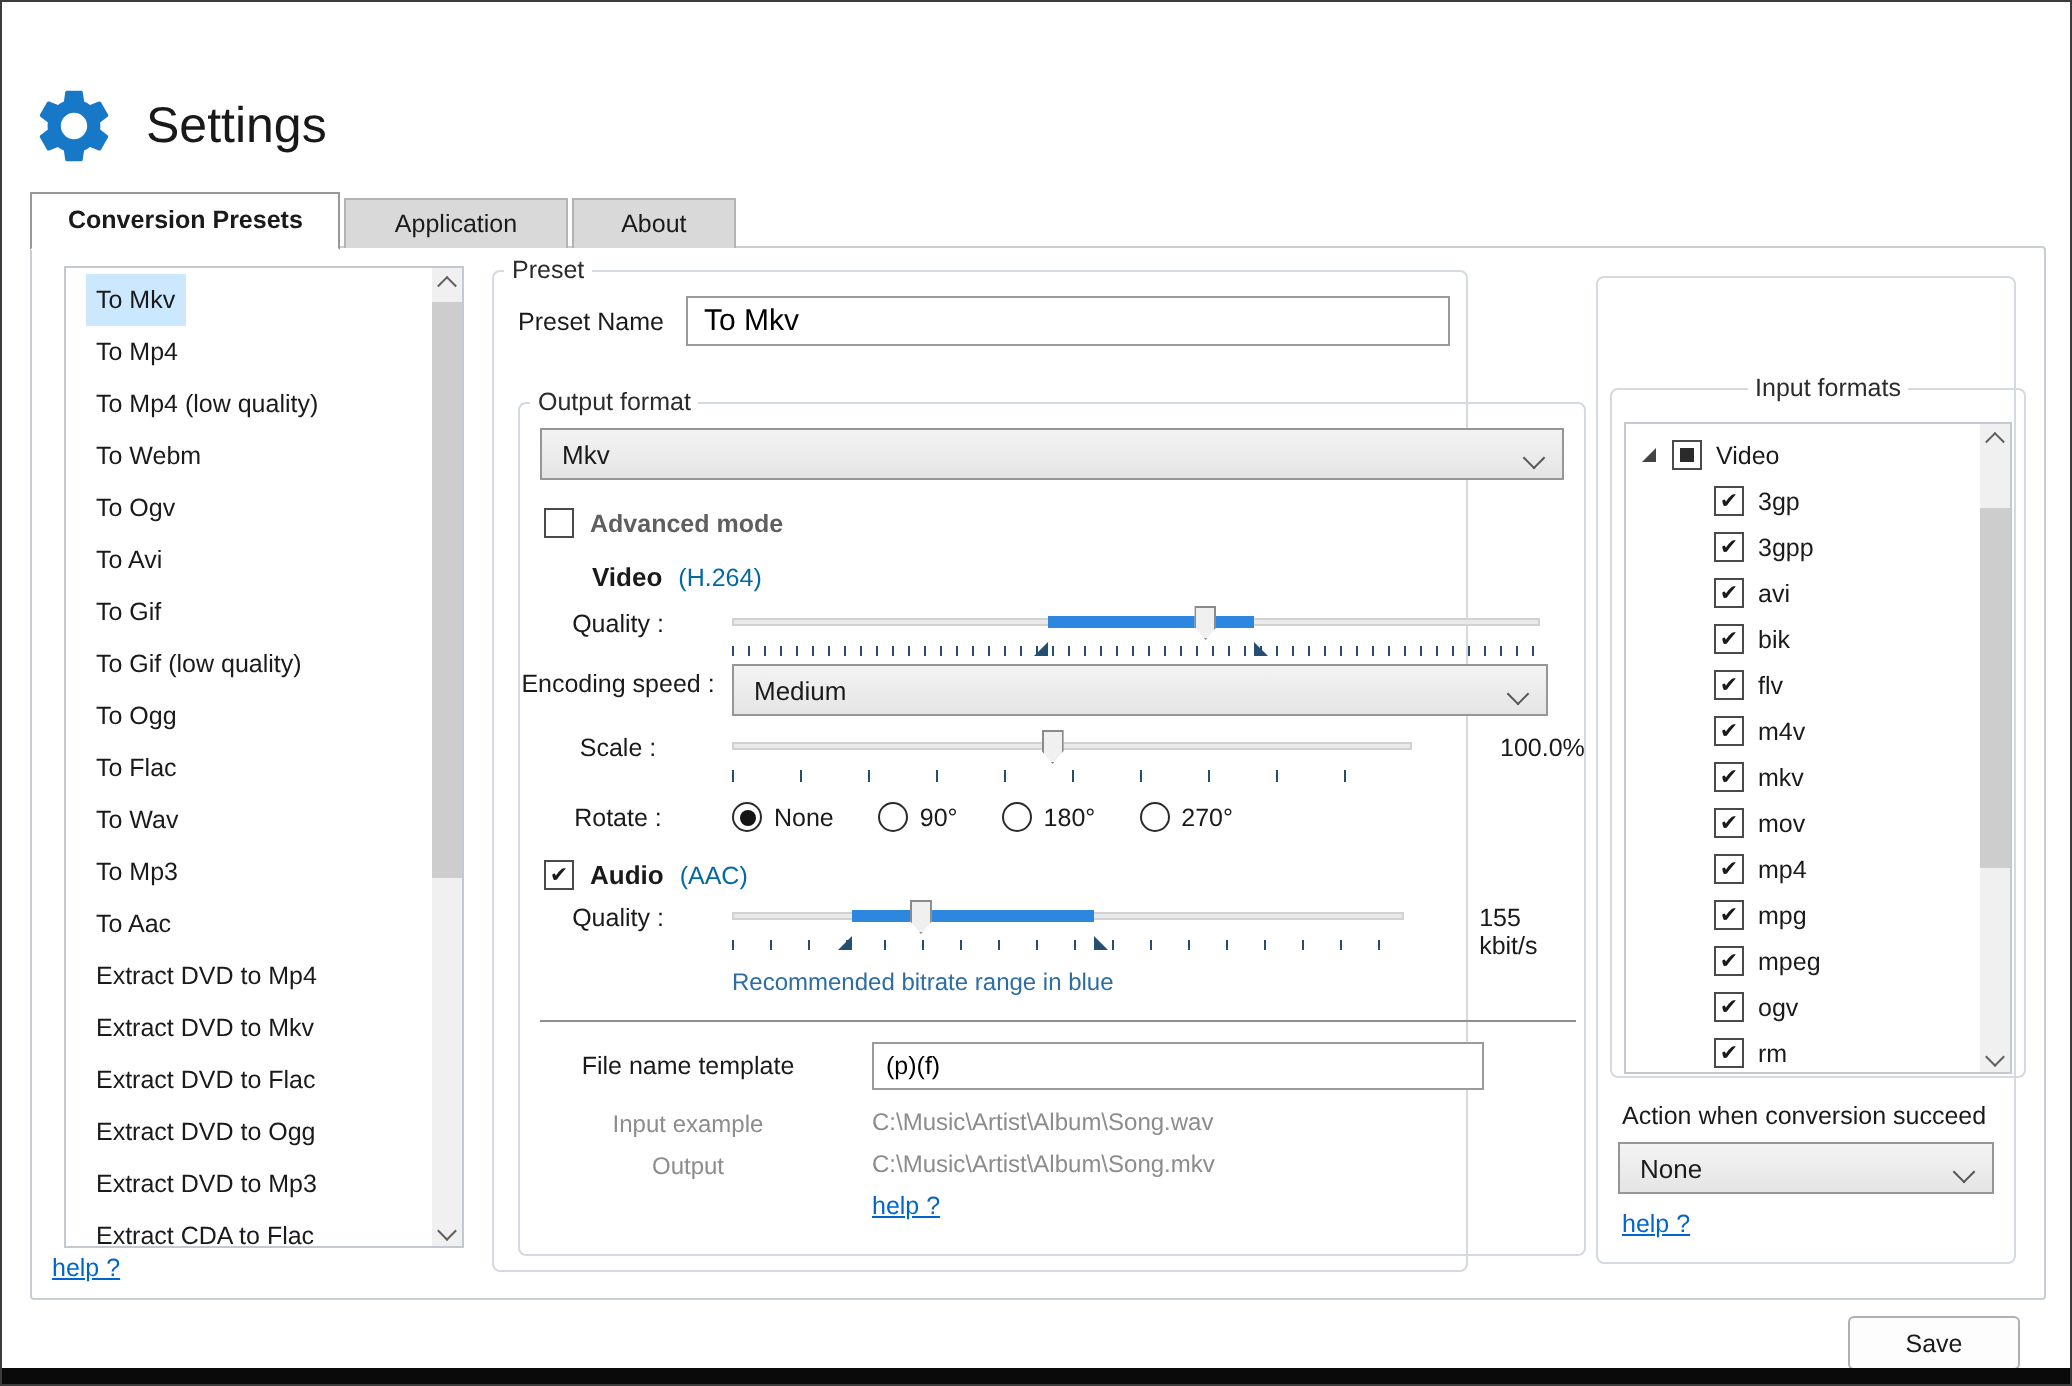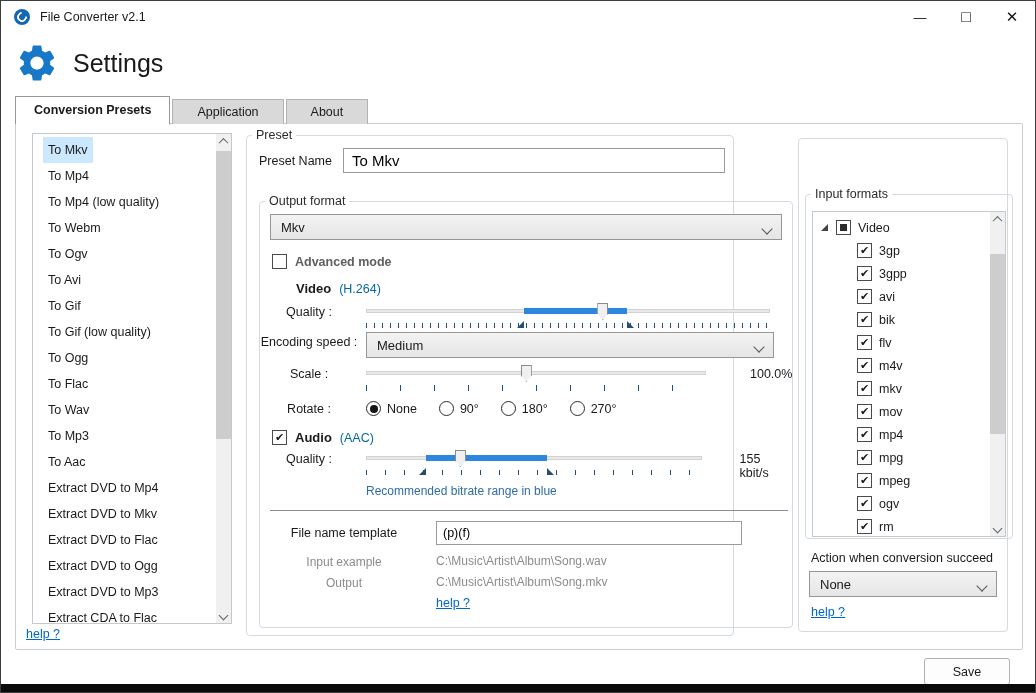--- a/index.html
+++ b/index.html
@@ -82,50 +82,41 @@
   .radio{width:13px;height:13px;border:1px solid #2b2b2b;border-radius:50%;background:#fff;position:relative;flex:0 0 auto;box-sizing:content-box;}
   .radio.sel::after{content:"";position:absolute;inset:2.5px;background:#141414;border-radius:50%;}
   .rlabel{font-size:12.5px;margin-right:16px;}
   .note{color:#2e6da4;font-size:12px;margin:4px 0 0 106px;}
   .sep{border:none;border-top:1px solid #8f8f8f;margin:12px 4px 0 10px;}
   .tpl-input{width:306px;height:24px;border:1px solid #9b9b9b;font-size:12.5px;padding:0 6px;font-family:inherit;box-sizing:border-box;}
   .gray{color:#8c8c8c;font-size:12px;}
   .ex-val{font-size:12px;color:#8c8c8c;padding-top:2px;}
   .fs-help{margin:6px 0 0 176px;display:inline-block;}
   
-  .rightcol{position:absolute;left:782px;top:14px;width:210px;height:494px;border:1px solid #d4dae0;border-radius:4px;box-sizing:border-box;}
+  .rightcol{position:absolute;left:782px;top:14px;width:210px;height:494px;border:1px solid #d4dae0;border-radius:4px;box-sizing:border-box;text-align:center;}
   .fmt-fs{position:absolute;left:6px;top:48px;width:208px;height:352px;box-sizing:border-box;}
   .tree{position:absolute;left:6px;top:10px;width:194px;height:326px;border:1px solid #c3c9cf;overflow:hidden;box-sizing:border-box;}
   .tree-inner{padding-top:4px;}
   .tree-row{display:flex;align-items:center;height:23px;padding-left:8px;font-size:12.5px;}
   .tree-row.child{padding-left:44px;}
   .expander{width:0;height:0;border-bottom:7px solid #444;border-left:7px solid transparent;margin-right:8px;flex:0 0 auto;}
   .tree-label{margin-left:7px;white-space:nowrap;}
   .action-label{position:absolute;left:12px;top:412px;font-size:12.5px;white-space:nowrap;}
   .action-combo{position:absolute;left:10px;top:432px;width:188px;}
   .rc-help{position:absolute;left:12px;top:466px;}
   
   .footer{position:absolute;left:0;right:0;top:655px;height:30px;}
   .save-btn{position:absolute;right:25px;top:2px;width:84px;height:25px;background:#fdfdfd;border:1px solid #b0b0b0;border-radius:3px;font-size:12.5px;display:flex;align-items:center;justify-content:center;cursor:default;}
   .bottombar{position:absolute;left:0;right:0;bottom:0;height:8px;background:#0a0a0a;}
 </style>
 </head>
 <body>
 
 <div class="window">
 
-  <div class="titlebar">
-    <div class="app-icon"></div>
-    <div class="win-title">File Converter v2.1</div>
-    <div class="controls">
-      <div class="ctl">—</div>
-      <div class="ctl" style="font-size:16px;">□</div>
-      <div class="ctl" style="font-size:15px;">✕</div>
-    </div>
-  </div>
 
   <div class="header">
     <svg class="gear" viewBox="0 0 24 24">
       <path fill="#1878c8" d="M19.14,12.94c0.04-0.3,0.06-0.61,0.06-0.94c0-0.32-0.02-0.64-0.07-0.94l2.03-1.58c0.18-0.14,0.23-0.41,0.12-0.61 l-1.92-3.32c-0.12-0.22-0.37-0.29-0.59-0.22l-2.39,0.96c-0.5-0.38-1.03-0.7-1.62-0.94L14.4,2.81c-0.04-0.24-0.24-0.41-0.48-0.41 h-3.84c-0.24,0-0.43,0.17-0.47,0.41L9.25,5.35C8.66,5.59,8.12,5.92,7.63,6.29L5.24,5.33c-0.22-0.08-0.47,0-0.59,0.22L2.74,8.87 C2.62,9.08,2.66,9.34,2.86,9.48l2.03,1.58C4.84,11.36,4.8,11.69,4.8,12s0.02,0.64,0.07,0.94l-2.03,1.58 c-0.18,0.14-0.23,0.41-0.12,0.61l1.92,3.32c0.12,0.22,0.37,0.29,0.59,0.22l2.39-0.96c0.5,0.38,1.03,0.7,1.62,0.94l0.36,2.54 c0.05,0.24,0.24,0.41,0.48,0.41h3.84c0.24,0,0.44-0.17,0.47-0.41l0.36-2.54c0.59-0.24,1.13-0.56,1.62-0.94l2.39,0.96 c0.22,0.08,0.47,0,0.59-0.22l1.92-3.32c0.12-0.22,0.07-0.47-0.12-0.61L19.14,12.94z M12,15.6c-1.98,0-3.6-1.62-3.6-3.6 s1.62-3.6,3.6-3.6s3.6,1.62,3.6,3.6S13.98,15.6,12,15.6z"></path>
     </svg>
     <div class="page-title">Settings</div>
   </div>
 
   <div class="tabs">
     <div class="tab active">Conversion Presets</div>

